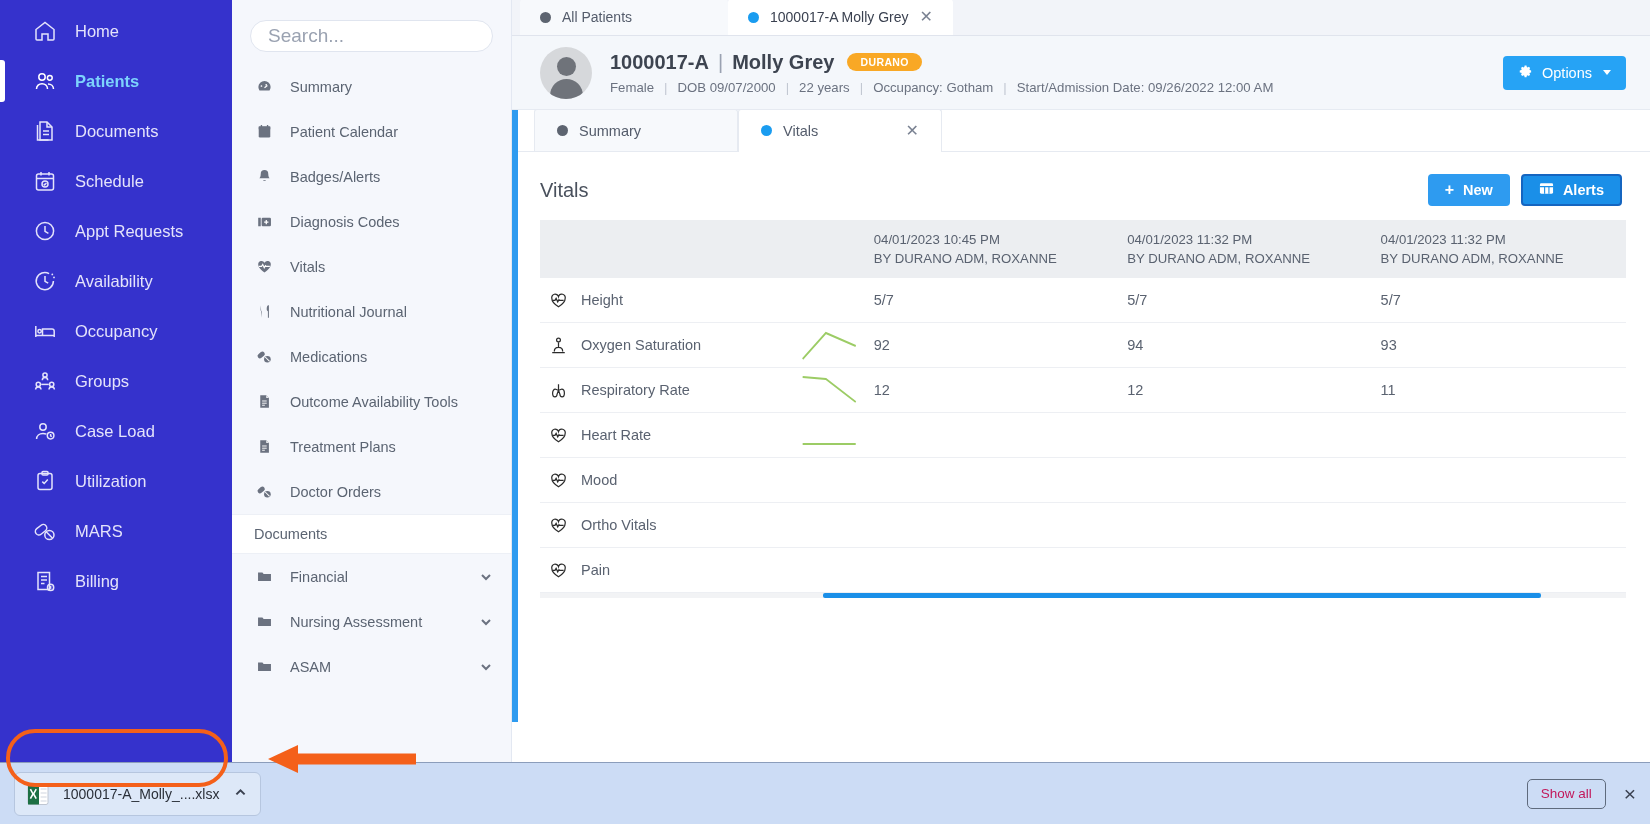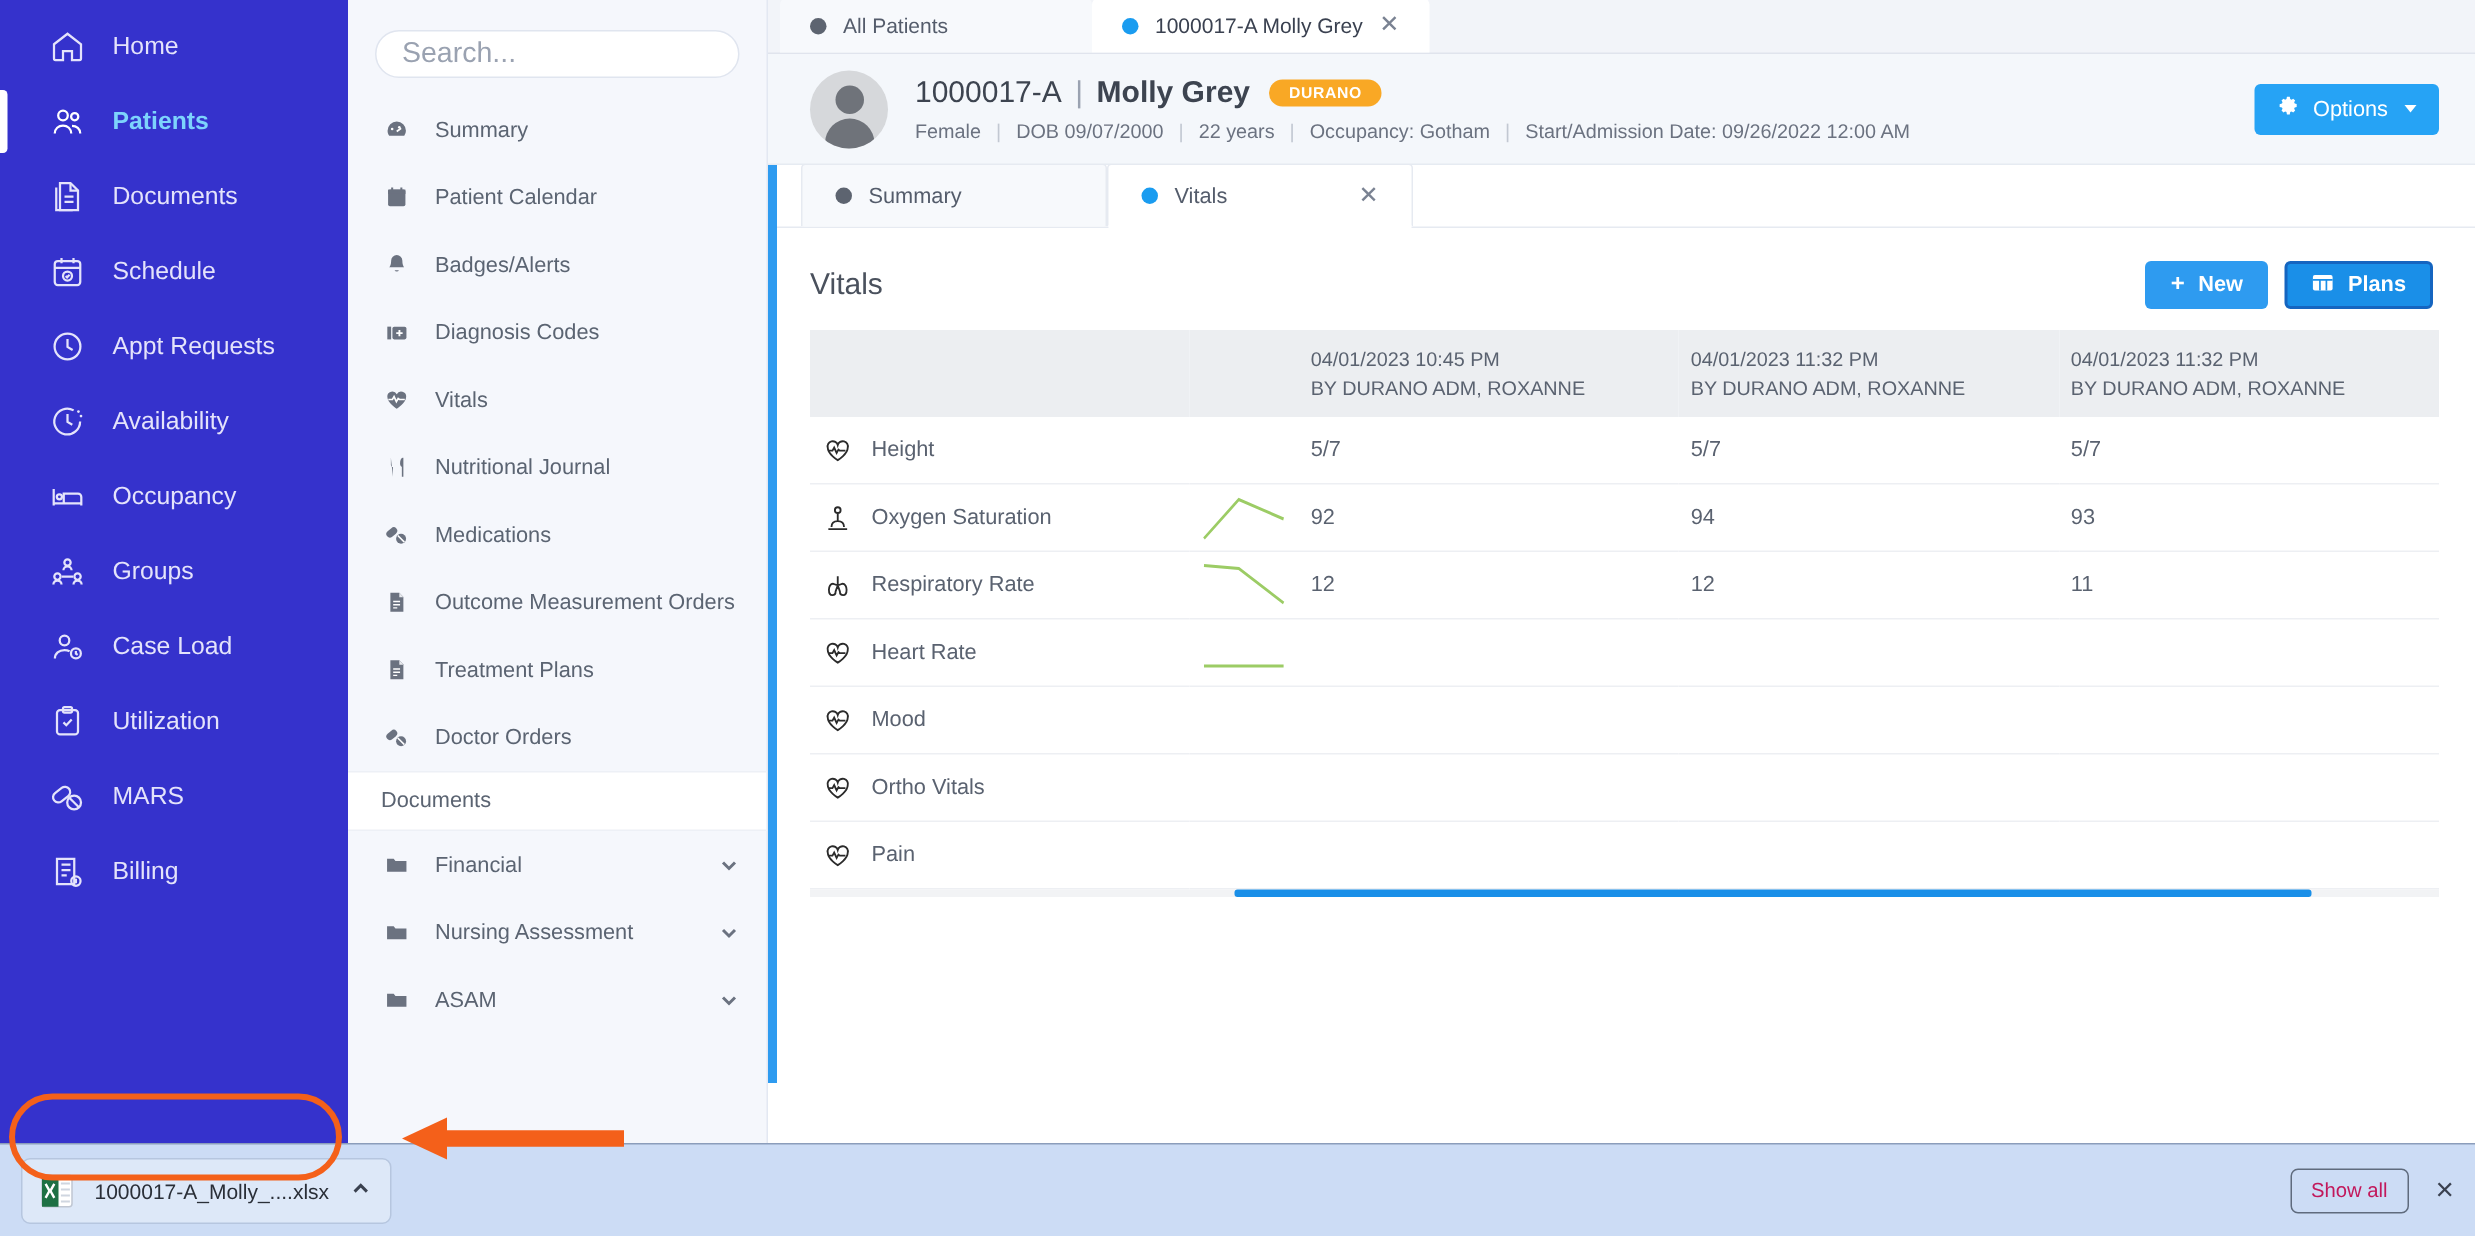--- a/index.html
+++ b/index.html
@@ -83,21 +83,21 @@
     padding: 0 24px 0 28px; gap: 18px; border-bottom: 1px solid #e6ebf2;
   }
   .avatar {
     width: 52px; height: 52px; border-radius: 50%; background: #d6d8db;
     flex: none; position: relative; overflow: hidden;
   }
   .avatar::before { content:""; position:absolute; width:19px; height:19px; border-radius:50%; background:#6f737a; left:16.5px; top:10px; }
   .avatar::after { content:""; position:absolute; width:33px; height:22px; border-radius:17px 17px 0 0; background:#6f737a; left:9.5px; top:32px; }
   .pt-info { flex: 1; }
   .pt-title { font-size: 20px; color: #3d4450; display: flex; align-items: center; gap: 9px; }
-  .pt-id { font-weight: normal; }
+  .pt-id { font-weight: bold; }
   .pt-sep { color: #9aa2b1; font-weight: normal; }
   .pt-name { font-weight: bold; }
   .badge {
     background: #f9a825; color: #ffffff; font-size: 10.5px; font-weight: bold;
     border-radius: 11px; padding: 3px 13px; letter-spacing: .4px; margin-left: 4px;
   }
   .pt-meta { margin-top: 6px; font-size: 13.2px; color: #6b7280; display:flex; gap:10px; align-items:center; }
   .pt-meta .bar { color: #c2c8d2; }
   .btn {
     display: inline-flex; align-items: center; justify-content: center; gap: 9px;
@@ -389,21 +389,21 @@
       <span class="sec-label">Medications</span>
     </div>
     <div class="sec-item">
       <span class="sico">
           <svg viewBox="0 0 20 20">
             <path d="M5 2.6h7l3.2 3.2v11.6H5z"></path>
             <path d="M12 2.6v3.4h3.2" fill="#e8eaee"></path>
             <path d="M7.2 9.4h5.4M7.2 12h5.4M7.2 14.4h3.2" stroke="#fff" stroke-width="1.1"></path>
           </svg>
         </span>
-      <span class="sec-label">Outcome Measurement Orders</span>
+      <span class="sec-label">Outcome Availability Tools</span>
     </div>
     <div class="sec-item">
       <span class="sico">
           <svg viewBox="0 0 20 20">
             <path d="M5 2.6h7l3.2 3.2v11.6H5z"></path>
             <path d="M12 2.6v3.4h3.2" fill="#e8eaee"></path>
             <path d="M7.2 9.4h5.4M7.2 12h5.4M7.2 14.4h3.2" stroke="#fff" stroke-width="1.1"></path>
           </svg>
         </span>
       <span class="sec-label">Treatment Plans</span>
@@ -519,21 +519,21 @@
         <div class="panel-title">Vitals</div>
         <button class="btn btn-new">
           <span class="plus">+</span>
           <span>New</span>
         </button>
         <button class="btn btn-export">
           <span><svg viewBox="0 0 16 16">
                 <rect x="1" y="2.5" width="14" height="11" rx="1.4"></rect>
                 <path d="M1 6h14M6 6v7.5M10.6 6v7.5" stroke="#1a8fe8" stroke-width="1.2" fill="none"></path>
               </svg></span>
-          <span>Plans</span>
+          <span>Alerts</span>
         </button>
       </div>
 
       <div class="tbl-wrap">
         <table class="vitals">
           <colgroup>
             <col style="width:238px">
               <col style="width:68px">
             <col style="width:238px">
               <col style="width:238px">

